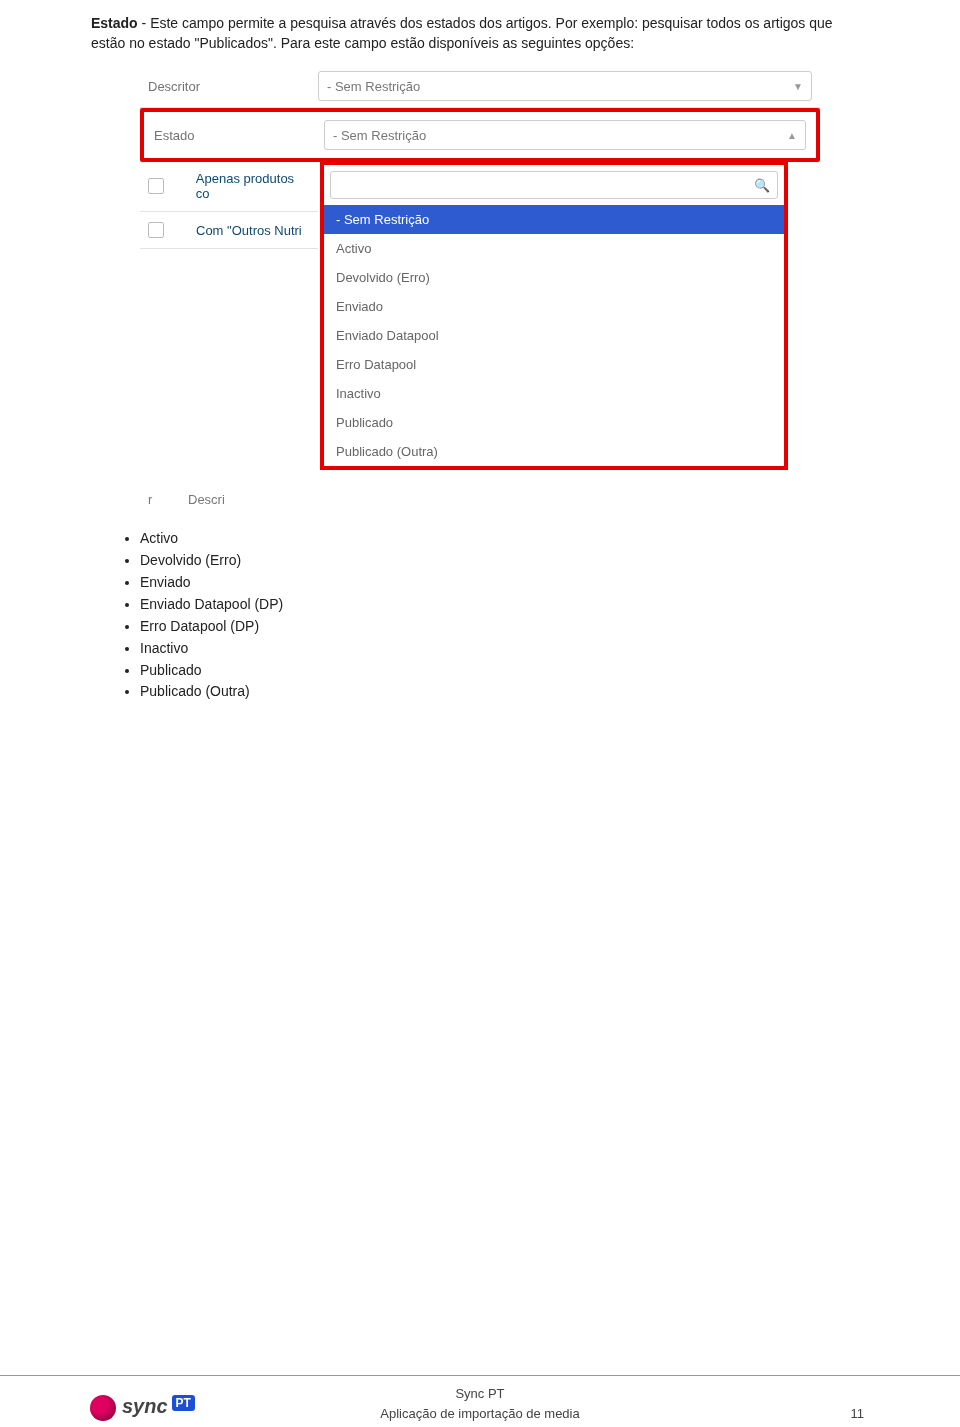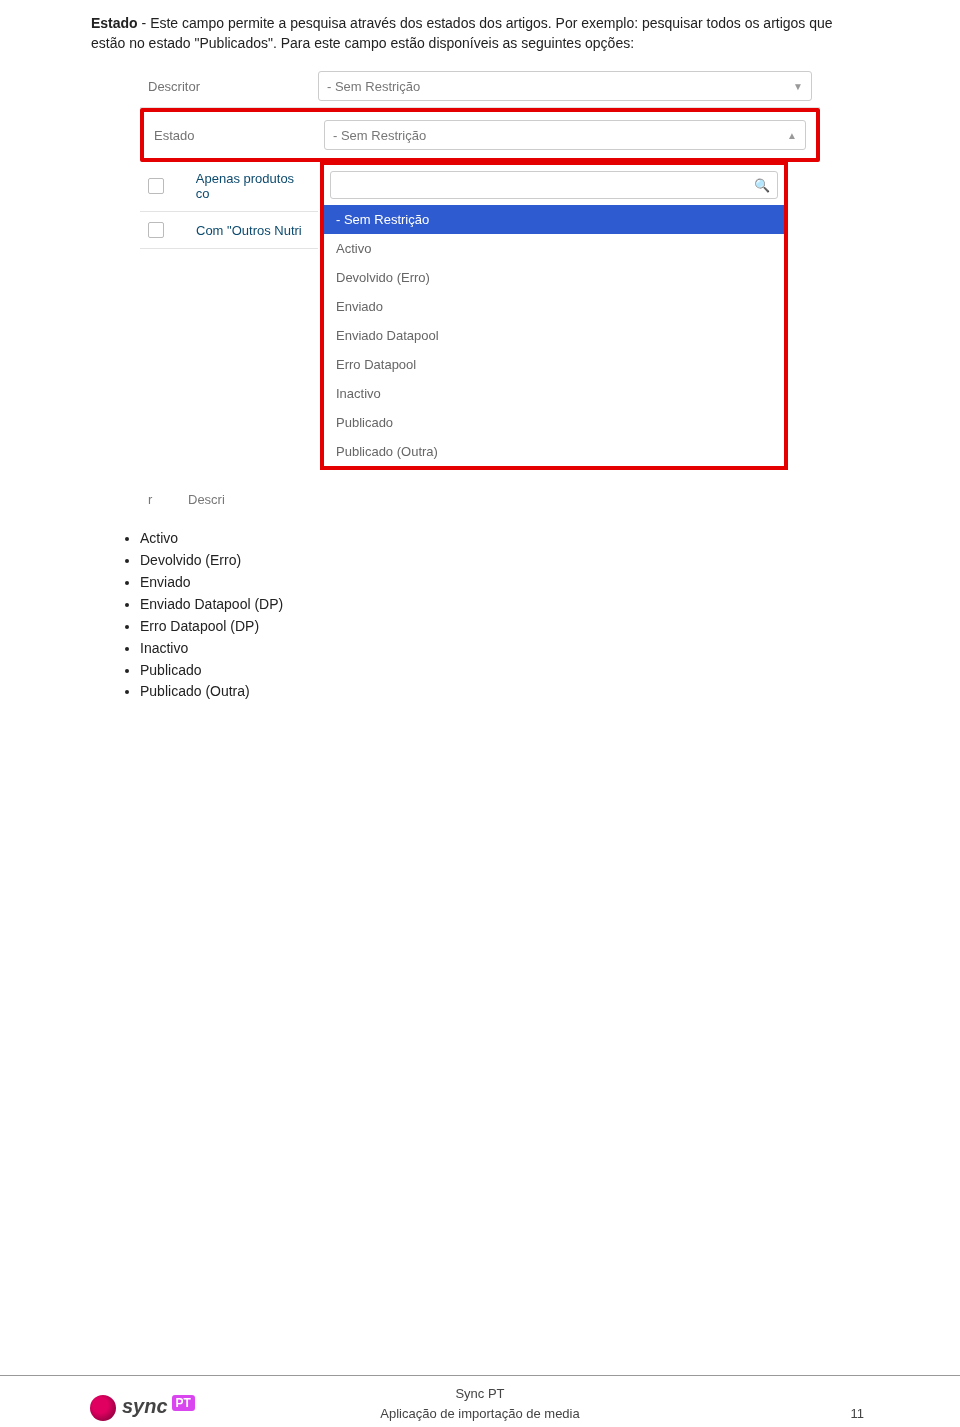--- a/index.html
+++ b/index.html
@@ -166,21 +166,21 @@
     background: radial-gradient(circle at 40% 40%, #e00060 35%, #900040 80%);
     margin-right: 6px;
   }
   .footer .pagenum {
     position: absolute;
     right: 96px;
     bottom: 2px;
     font-size: 13px;
   }
   .pt-badge {
-    background:#d946ef;
+    background:#1d4ed8;
     color:#fff;
     font-size:12px;
     padding:1px 4px;
     border-radius:3px;
     margin-left:4px;
     font-style:normal;
   }
 </style>
 </head>
 <body>

